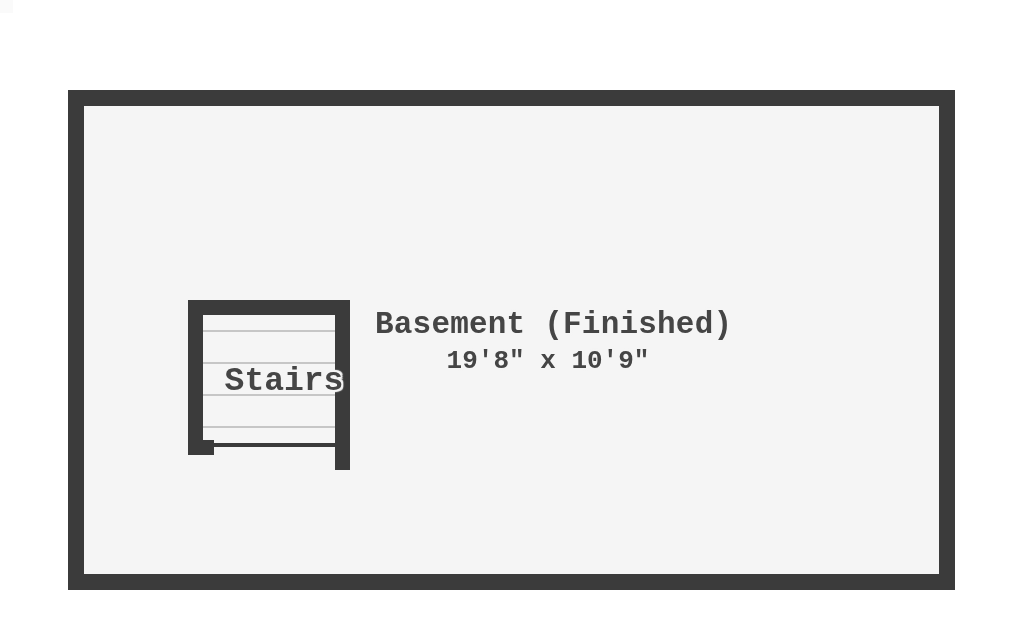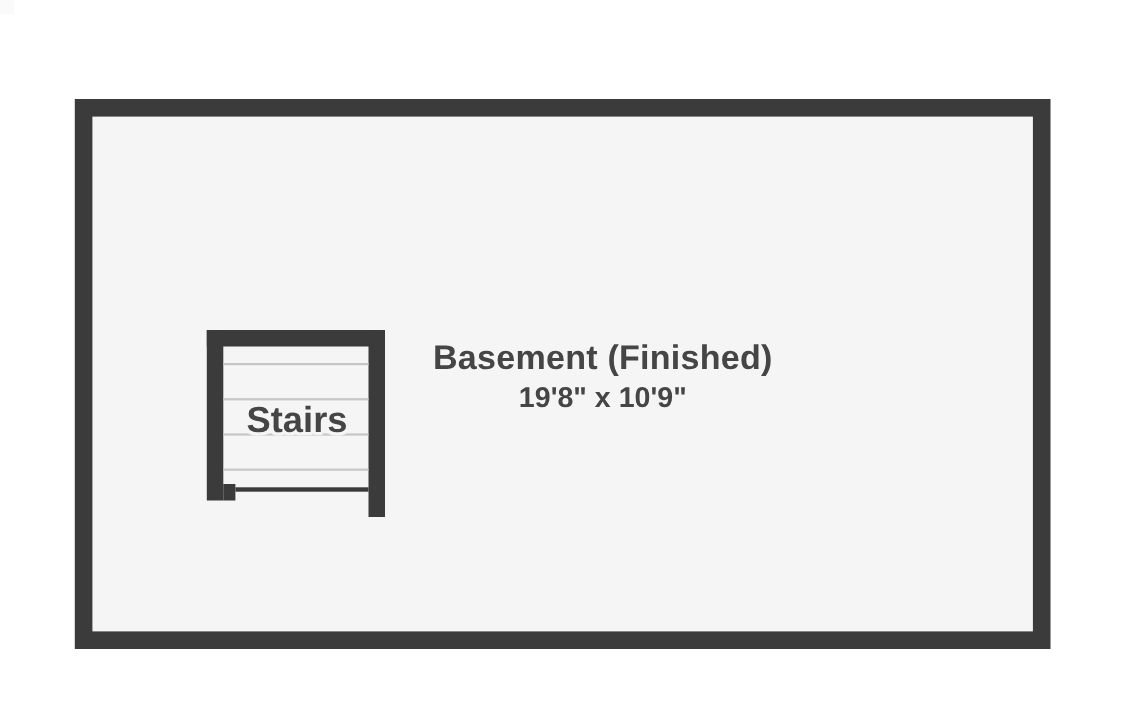--- a/index.html
+++ b/index.html
@@ -7,20 +7,21 @@
     padding: 0;
     background: #ffffff;
     font-family: "Liberation Sans", sans-serif;
   }
   .canvas {
     position: relative;
     width: 1023px;
     height: 638px;
     background: #ffffff;
     overflow: hidden;
+    font-family: Liberation Mono, monospace;
   }
   .corner-artifact {
     position: absolute;
     left: 0; top: 0;
     width: 13px; height: 13px;
     background: #fafafa;
   }
   
   .plan {
     position: absolute;
@@ -69,21 +70,21 @@
     position: absolute;
     left: 203px; width: 132px; height: 2px;
     background: #c6c6c6;
   }
   .tread-1 { top: 330px; }
   .tread-2 { top: 362px; }
   .tread-3 { top: 394px; }
   .tread-4 { top: 426px; }
   .stairs-label {
     position: absolute;
-    left: 204px; top: 318px;
+    left: 218px; top: 318px;
     width: 132px; height: 128px;
     display: flex;
     flex-direction: column;
     align-items: center;
     justify-content: center;
     color: #454545;
     font-weight: bold;
     font-size: 33px;
     line-height: 46px;
     z-index: 2;

